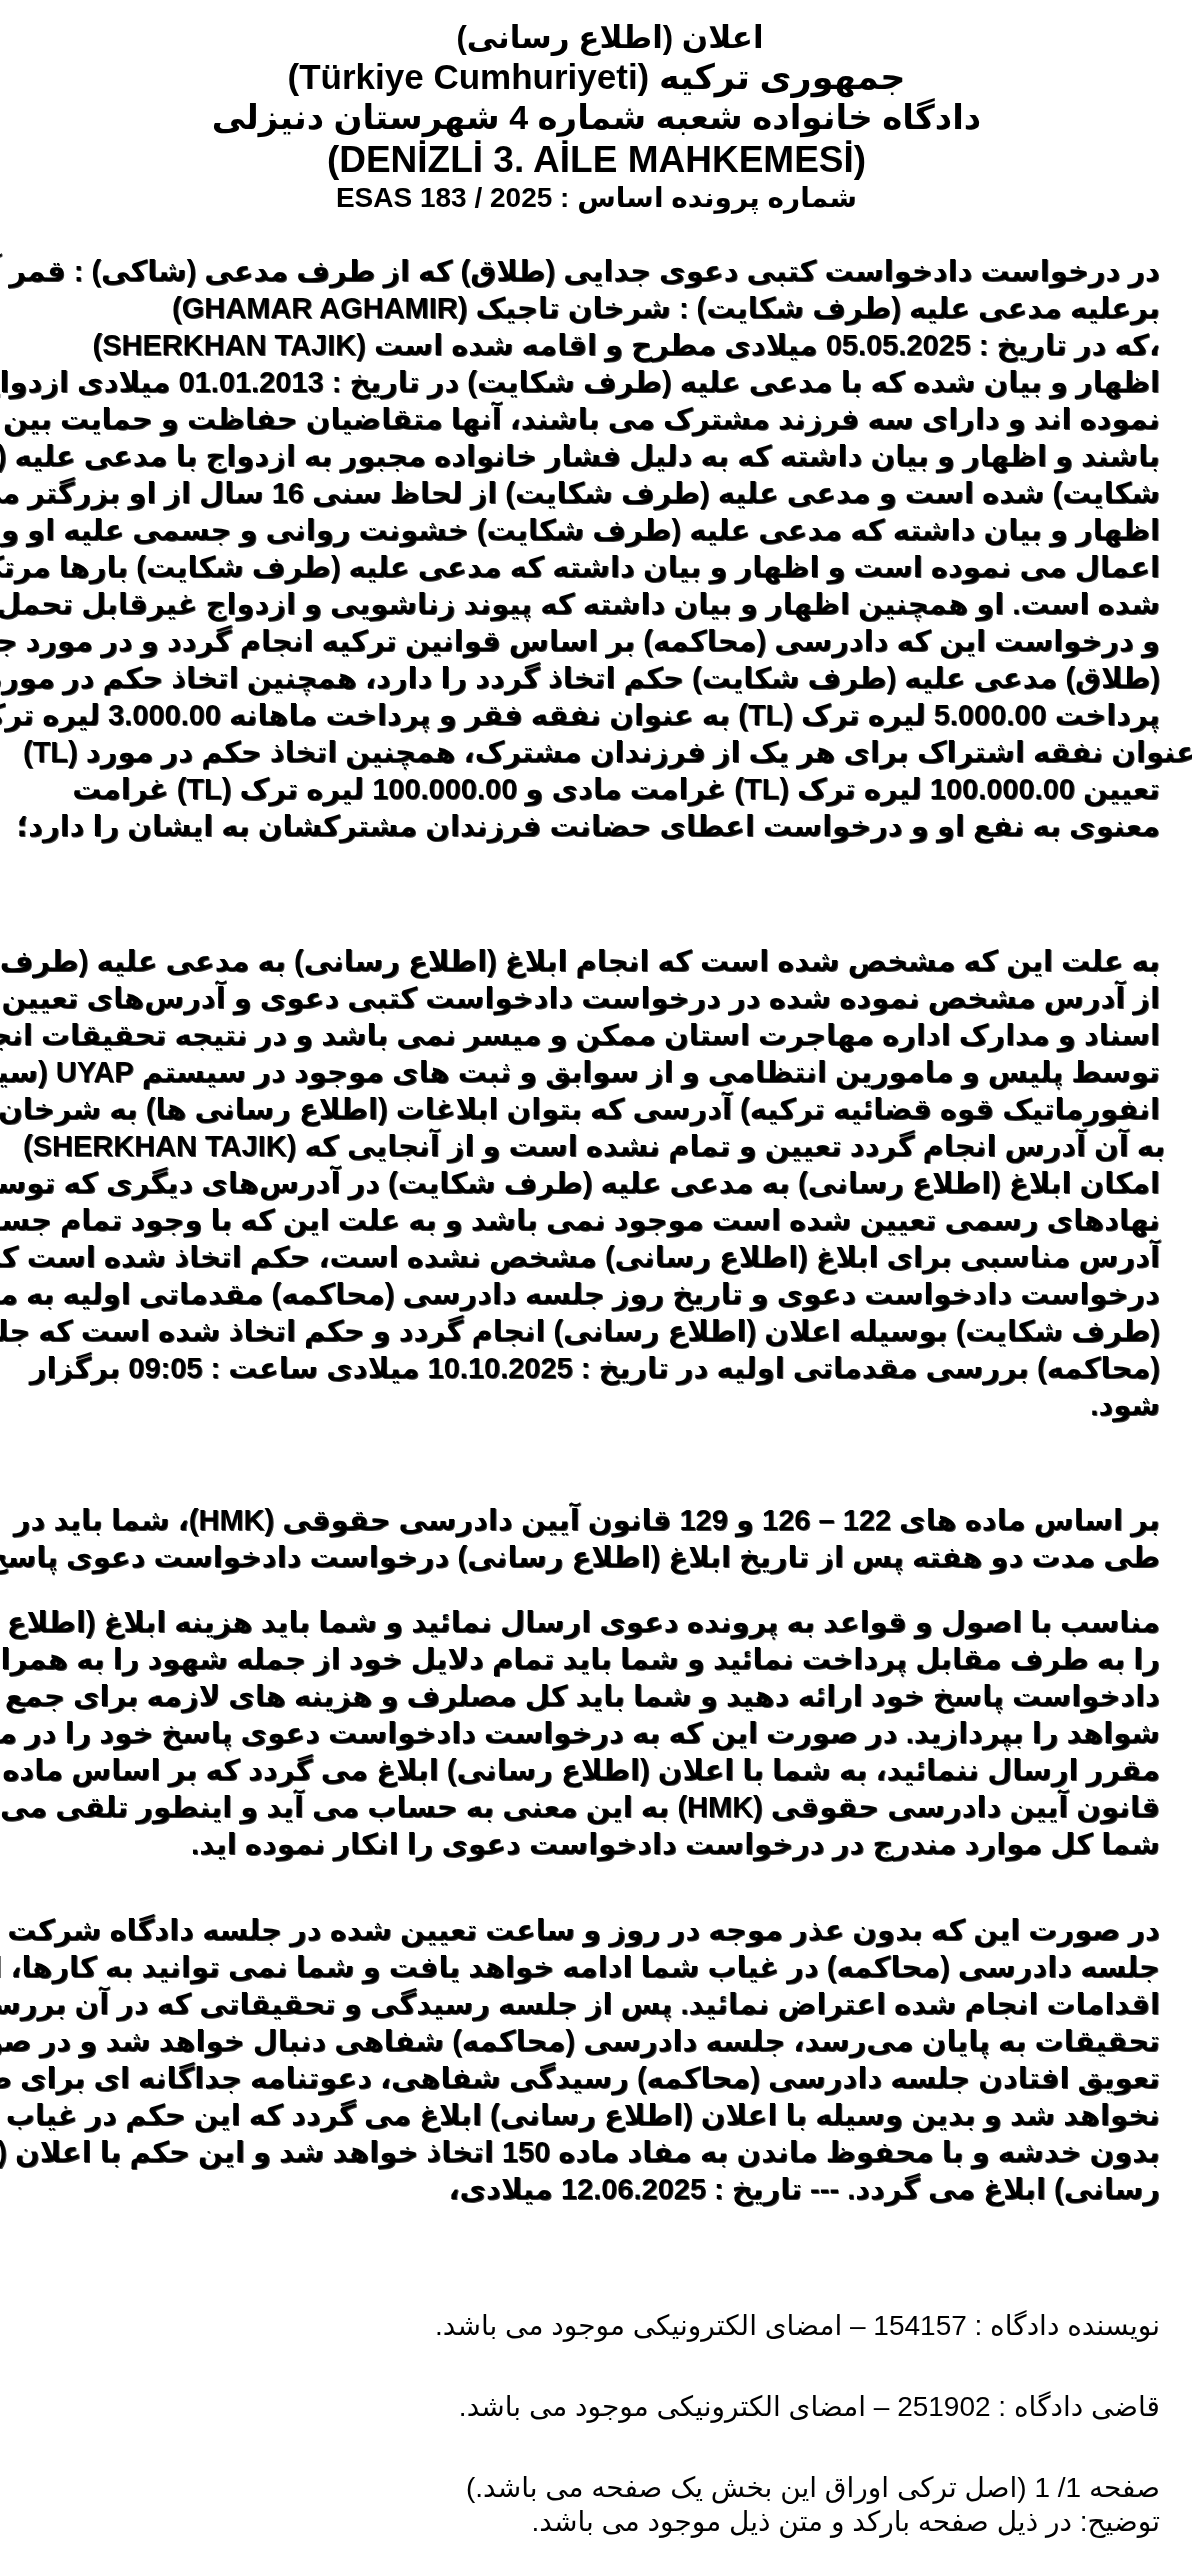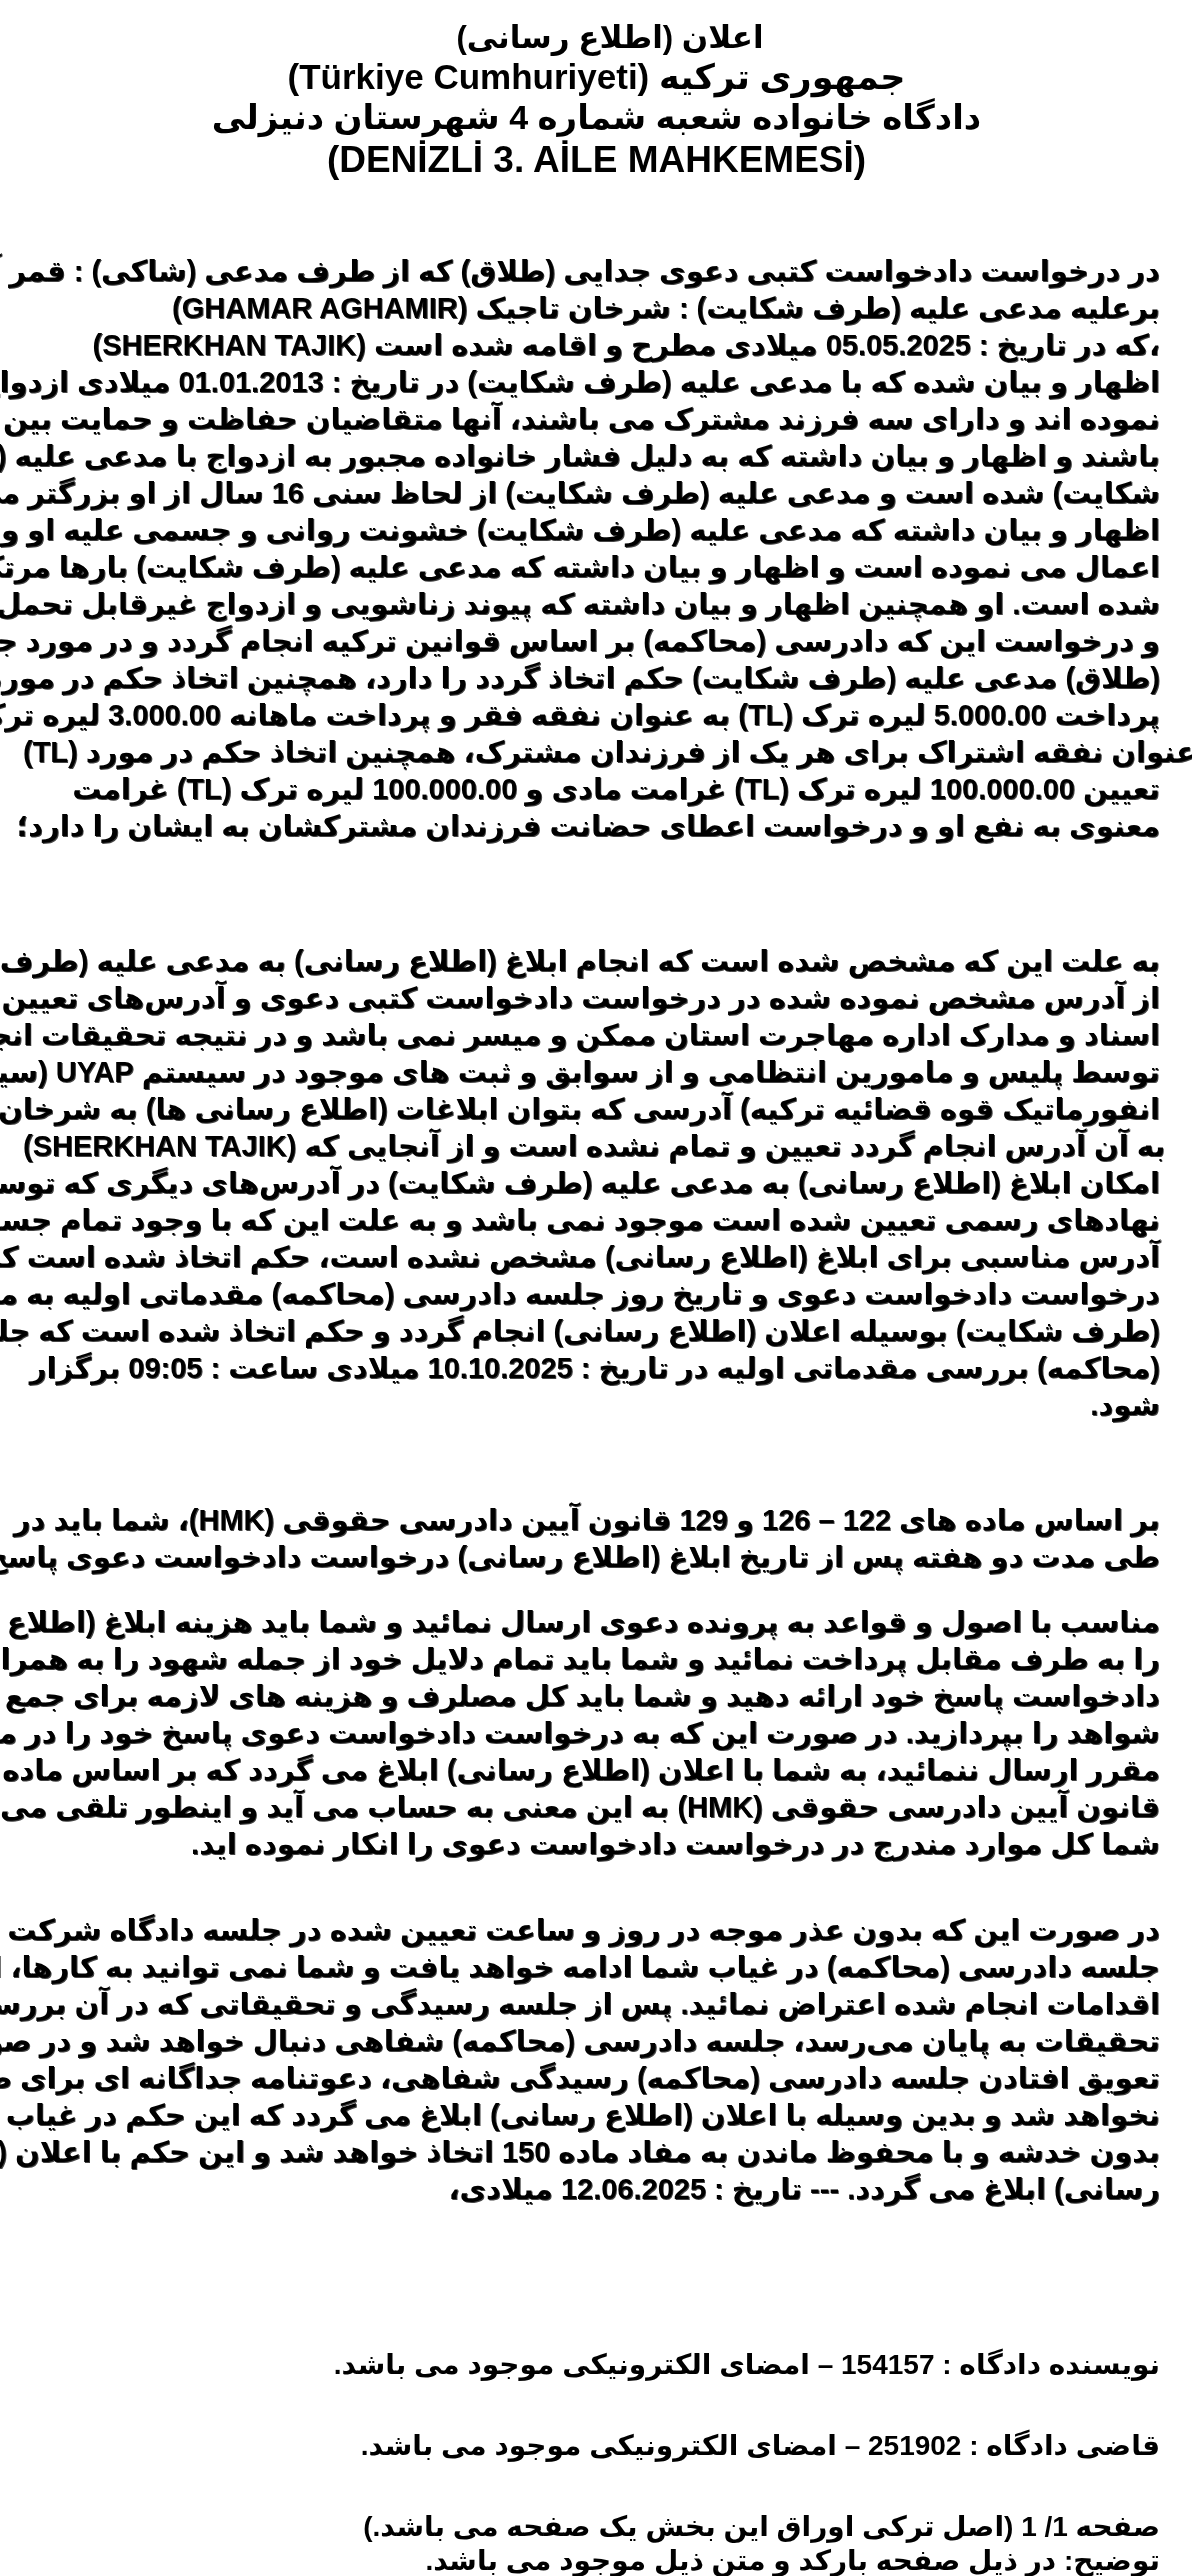--- a/index.html
+++ b/index.html
@@ -52,37 +52,37 @@
     display: block;
     white-space: nowrap;
     unicode-bidi: plaintext;
   }
   .sig {
     position: absolute;
     right: 33px;
     width: 1137px;
     direction: rtl;
     text-align: right;
-    font-weight: bold;
+    font-weight: normal;
     font-size: 28px;
     line-height: 34px;
-    margin-top: 39px;
   }
   .sig .line { display: block; white-space: nowrap; unicode-bidi: plaintext; }
 </style>
 </head>
 <body>
 
 <div class="page">
 
   <div class="header">
     <span class="hline h-title">اعلان (اطلاع رسانی)</span>
     <span class="hline h-big">جمهوری ترکیه (Türkiye Cumhuriyeti)</span>
     <span class="hline h-court">دادگاه خانواده شعبه شماره 4 شهرستان دنیزلی</span>
     <span class="hline h-latin">(DENİZLİ 3. AİLE MAHKEMESİ)</span>
+    <span class="hline h-case">شماره پرونده اساس : 2025 / 183 ESAS</span>
   </div>
 
   <div class="para" style="top:253px">
     <span class="line">در درخواست دادخواست کتبی دعوی جدایی (طلاق) که از طرف مدعی (شاکی) : قمر آقامیر</span>
     <span class="line">(GHAMAR AGHAMIR) برعلیه مدعی علیه (طرف شکایت) : شرخان تاجیک</span>
     <span class="line">(SHERKHAN TAJIK) که در تاریخ : 05.05.2025 میلادی مطرح و اقامه شده است،</span>
     <span class="line">اظهار و بیان شده که با مدعی علیه (طرف شکایت) در تاریخ : 01.01.2013 میلادی ازدواج</span>
     <span class="line">نموده اند و دارای سه فرزند مشترک می باشند، آنها متقاضیان حفاظت  و حمایت بین المللی می</span>
     <span class="line">باشند و اظهار و بیان داشته که به دلیل فشار خانواده مجبور به ازدواج با مدعی علیه (طرف</span>
     <span class="line">شکایت) شده است و مدعی علیه (طرف شکایت) از لحاظ سنی 16 سال از او بزرگتر  می باشد و</span>

